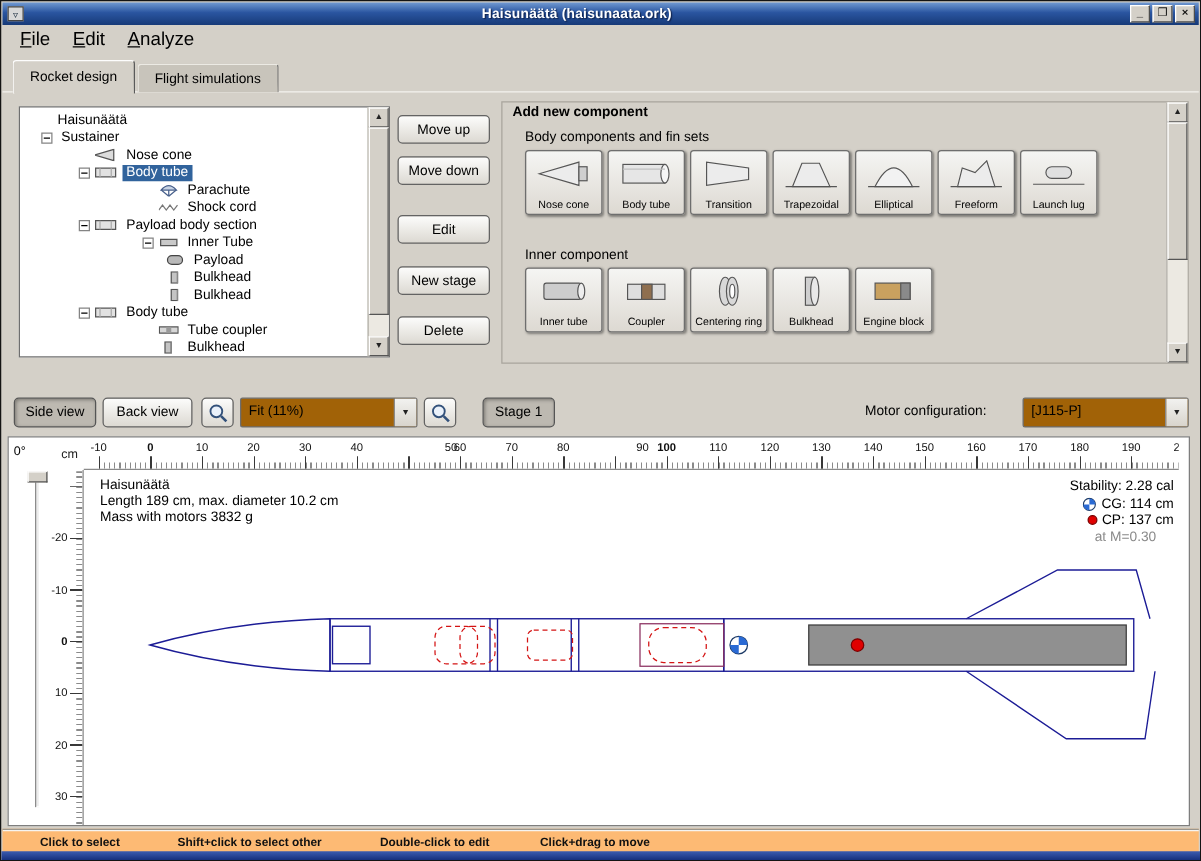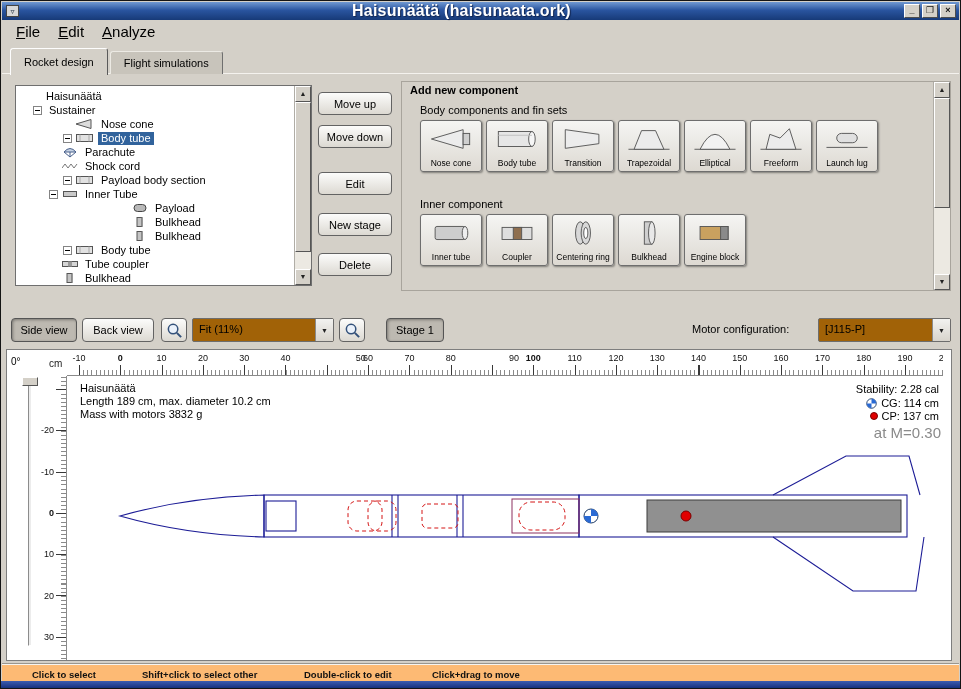--- a/index.html
+++ b/index.html
@@ -5,21 +5,21 @@
   *{box-sizing:border-box;margin:0;padding:0}
   html,body{background:#8a8a8a}
   body{font-family:"Liberation Sans","DejaVu Sans",sans-serif;}
   .window{position:relative;width:961px;height:689px;background:#d4d0c8;border:1px solid #141414;overflow:hidden}
 
   
   .titlebar{position:absolute;top:1px;left:1px;right:1px;height:18px;
     background:linear-gradient(#7099d2,#2a55a0 45%,#173a78);display:flex;align-items:center;color:#fff}
   .title-icon{width:13px;height:12px;margin-left:4px;background:#d8d8d8;border:1px solid #444;
     display:flex;align-items:center;justify-content:center;font-size:8px;color:#234;flex:none}
-  .title-text{flex:1;text-align:center;font-size:16px;font-weight:bold;letter-spacing:.2px;
+  .title-text{flex:1;text-align:center;font-size:11px;font-weight:bold;letter-spacing:.2px;
     text-shadow:1px 1px 1px #10234d}
   .win-controls{display:flex;gap:2px;margin-right:3px}
   .win-btn{width:16px;height:14px;background:#d4d0c8;border:1px solid;border-color:#fff #4d4d4d #4d4d4d #fff;
     font-size:9px;line-height:11px;text-align:center;color:#111;font-weight:bold;cursor:default}
 
   
   .menubar{position:absolute;top:19px;left:1px;right:1px;height:23px;display:flex;align-items:center;
     padding-left:6px;gap:2px}
   .menu-item{font-size:15px;padding:3px 8px;color:#000}
   .menu-item::first-letter{text-decoration:underline}
@@ -39,21 +39,21 @@
   .tree-row{height:14px;display:flex;align-items:center;font-size:11px;white-space:nowrap}
   .expander{width:9px;height:9px;border:1px solid #848484;background:#fff;position:relative;flex:none;margin-right:4px}
   .expander::after{content:"";position:absolute;left:1px;right:1px;top:3px;border-top:1px solid #000}
   .exp-spacer{width:13px;flex:none}
   .tree-icon{flex:none;margin-right:4px}
   .tree-label{padding:0 3px;line-height:13px}
   .tree-row.selected .tree-label{background:#31639c;color:#fff}
   .i-root{padding-left:26px}
   .i-sus{padding-left:16px}
   .i-a{padding-left:46px}
-  .i-b{padding-left:32px}
+  .i-b{padding-left:97px}
   .i-c{padding-left:102px}
 
   
   .btn{font-size:11px;background:linear-gradient(#fcfcfb,#dcd9d2);border:1px solid #636363;border-radius:4px;
     display:flex;align-items:center;justify-content:center;color:#000;cursor:default}
   .btn.pressed{background:#bdb9b1;box-shadow:inset 1px 1px 3px rgba(0,0,0,.35);border-color:#555}
   .action-btn{position:absolute;left:317px;width:74px;height:23px}
 
   
   .add-panel{position:absolute;top:80px;left:400px;width:550px;height:210px;border:1px solid #a8a49c;background:#d4d0c8}
@@ -101,21 +101,21 @@
   .v-major{position:absolute;top:13px;bottom:0;right:0;width:10px;
     background:repeating-linear-gradient(to bottom,#383838 0 1px,transparent 1px 41.3px)}
   .vtick{position:absolute;right:12px;transform:translateY(-50%);font-size:9px;color:#111}
   .vtick.bold{font-weight:bold}
   .drawing{position:absolute;left:60px;top:26px;width:882px;height:284px;overflow:hidden}
   .rocket-svg{position:absolute;left:0;top:0}
 
   .rocket-info{position:absolute;left:13px;top:6px;font-size:11px;line-height:13px;color:#000}
   .stab{position:absolute;right:10px;top:7px;font-size:11px;text-align:right;color:#000}
   .stab-row{position:absolute;right:10px;font-size:11px;display:flex;align-items:center;gap:4px;color:#000}
-  .mach{position:absolute;right:8px;top:48px;font-size:15px;color:#8a8a8a}
+  .mach{position:absolute;right:24px;top:48px;font-size:11px;color:#8a8a8a}
   .cp-dot{width:8px;height:8px;border-radius:50%;background:#e00000;border:1px solid #7a0000;flex:none}
   .flight-info{position:absolute;left:13px;top:241px;font-size:11px;line-height:14px;color:#2121c8}
   .fi-row{display:flex}
   .fi-label{width:103px}
 
   
   .status-bar{position:absolute;left:1px;right:1px;top:662px;height:32px;background:#fdba74;
     border-top:1px solid #9a968e;box-shadow:inset 0 1px 0 #f6f4f0}
   .status-hint{position:absolute;top:5px;font-size:9.5px;font-weight:bold;color:#111;white-space:nowrap}
   .bottom-strip{position:absolute;left:0;right:0;bottom:0;height:7px;background:linear-gradient(#3c5cb0,#16307e)}

